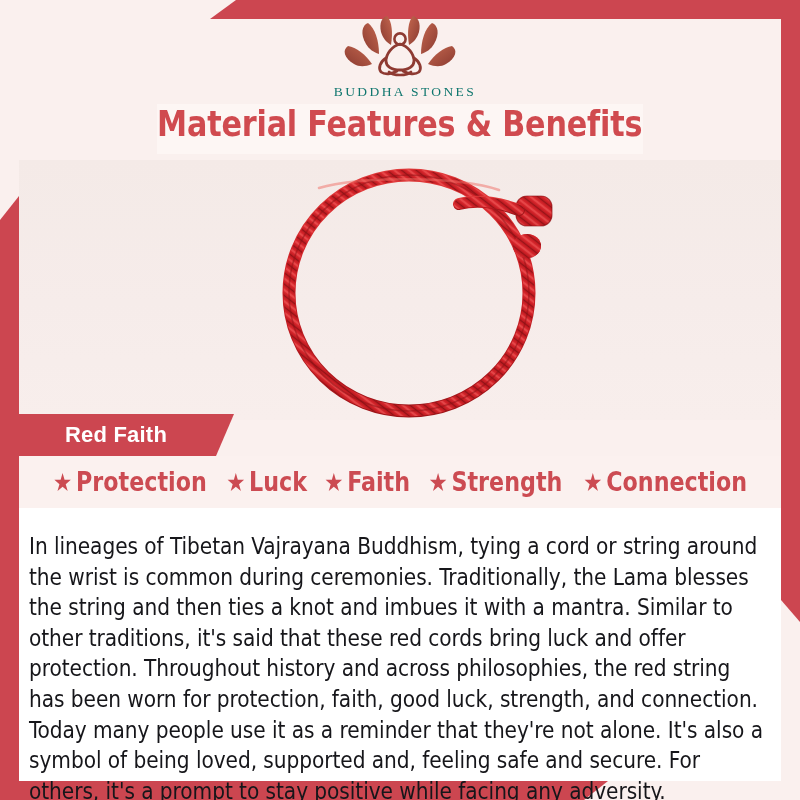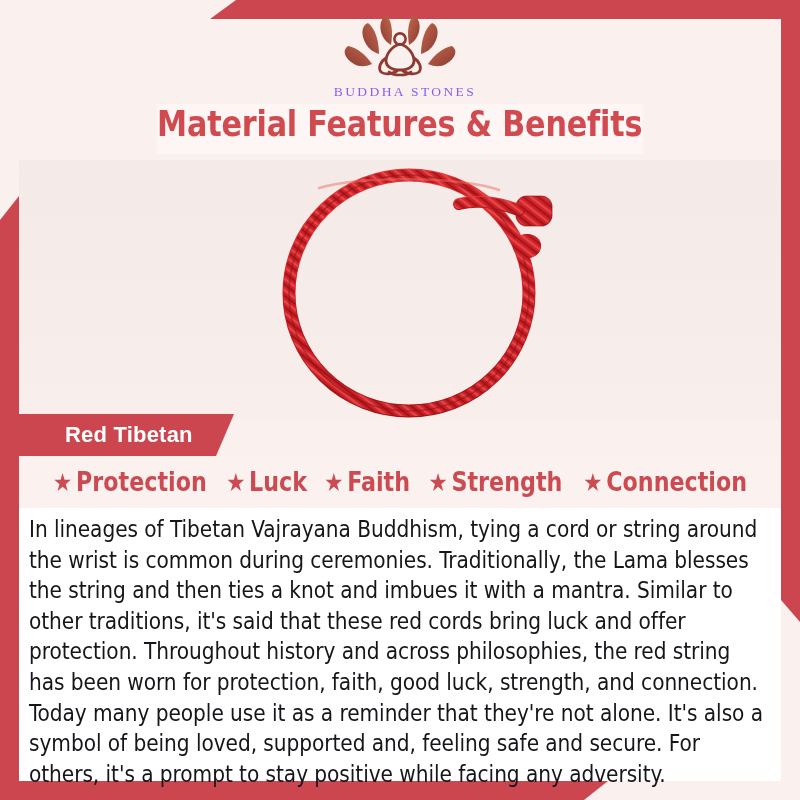--- a/index.html
+++ b/index.html
@@ -65,21 +65,21 @@
     left: 0;
     width: 800px;
     text-align: center;
   }
   #lotus-mark { display: block; margin: 0 auto; }
   #brand-name {
     margin-top: 2px;
     font-family: "Liberation Serif", serif;
     font-size: 13.5px;
     letter-spacing: 2.4px;
-    color: #8b5cf6;
+    color: #0f766e;
     font-weight: 400;
     padding-left: 10px;
   }
 
   
   #headline-band {
     position: absolute;
     top: 104px;
     left: 157px;
     width: 486px;
@@ -167,21 +167,21 @@
 
   
   #copy-panel {
     position: absolute;
     top: 508px;
     left: 19px;
     width: 762px;
     height: 273px;
     background: #ffffff;
     box-sizing: border-box;
-    padding: 6px 14px 0 10px;
+    padding: 23px 14px 0 10px;
   }
   #copy-text {
     margin: 0;
     font-family: "Liberation Sans Narrow", "DejaVu Sans Condensed", "Liberation Sans", sans-serif;
     font-size: 22.4px;
     line-height: 30.6px;
     color: #16161a;
     text-align: left;
     letter-spacing: -0.05px;
     transform-origin: left top;
@@ -263,21 +263,21 @@
       <g>
         <ellipse cx="508" cy="86" rx="14" ry="12" fill="url(#cordGrad)"></ellipse>
         <ellipse cx="508" cy="86" rx="14" ry="12" fill="url(#braid)" opacity="0.9"></ellipse>
       </g>
 
       <path d="M300 28 C340 16, 440 16, 480 30" fill="none" stroke="#ef6d66" stroke-width="2.6" opacity="0.5" stroke-linecap="round"></path>
     </svg>
   </div>
 
   <div id="label-banner">
-    <span id="label-banner-text">Red Tibetan</span>
+    <span id="label-banner-text">Red Faith</span>
   </div>
 
   <div id="benefits-strip">
     <span class="benefit">
       <span class="star">★</span>
       <span>Protection</span>
     </span>
     <span class="benefit">
       <span class="star">★</span>
       <span>Luck</span>

